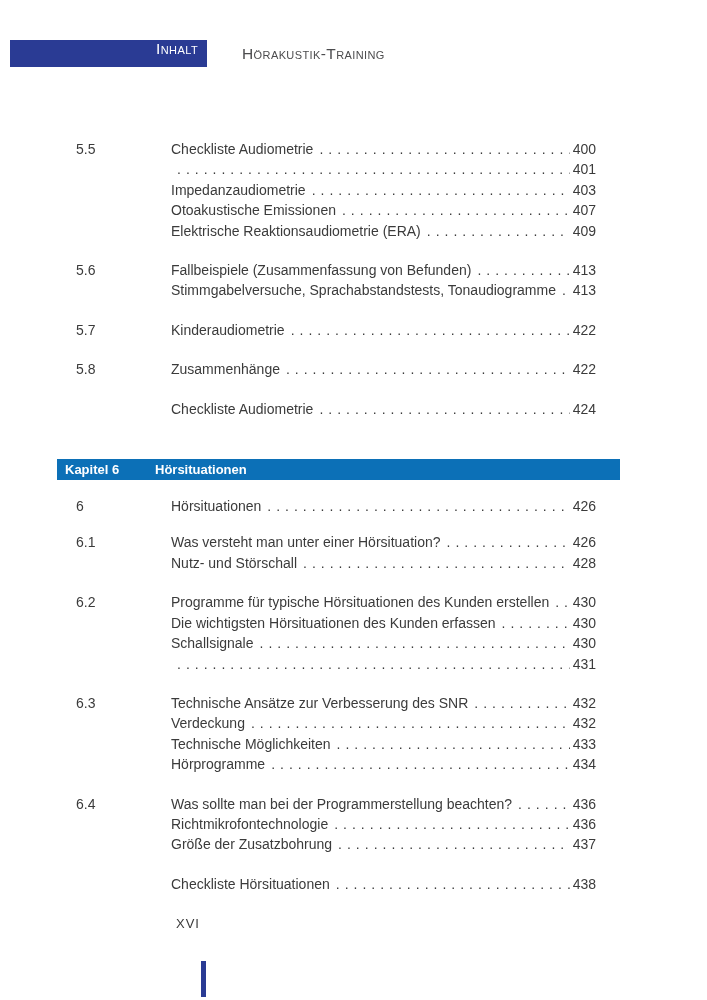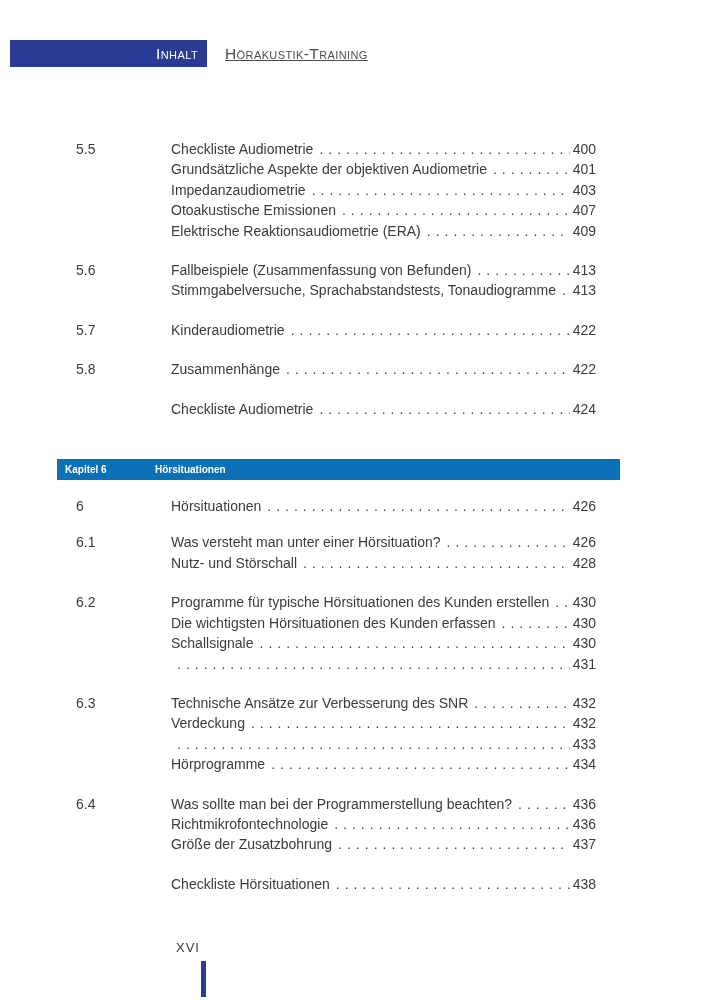--- a/index.html
+++ b/index.html
@@ -11,54 +11,54 @@
   }
   html,body{margin:0;padding:0;background:#ffffff;}
   .page{
     position:relative;width:707px;height:1000px;background:#ffffff;overflow:hidden;
     font-family:"Liberation Sans",sans-serif;color:var(--text);
   }
   
   .header-bar{
     position:absolute;left:10px;top:40px;width:197px;height:27px;
     background:var(--header-blue);
-    display:flex;align-items:center;justify-content:flex-end;
+    display:flex;justify-content:flex-end;
     padding-right:9px;box-sizing:border-box;
   }
   .sc{font-variant:small-caps;letter-spacing:.4px;font-size:15.5px;}
   .header-tab-label{color:#ffffff;}
   .book-title{
-    position:absolute;left:225px;top:40px;height:27px;
-    display:flex;align-items:center;color:var(--title-gray);text-decoration:underline;
+    position:absolute;left:242px;top:40px;height:27px;
+    display:flex;align-items:center;color:var(--title-gray);
   }
   
   .toc{
     position:absolute;left:60px;top:123px;width:552px;
     font-size:14px;line-height:20.4px;
   }
   .group{margin:16px;}
   .group.gap{margin-top:19px;}
   .row{display:flex;white-space:nowrap;}
   .num{flex:0 0 95px;}
   .title{flex:0 0 auto;}
   .dots{
     flex:1 1 0;min-width:0;overflow:hidden;white-space:nowrap;
     letter-spacing:5px;margin-left:6px;margin-right:2px;
   }
   .page-num{flex:0 0 auto;min-width:24px;text-align:right;}
   
   .chapter-banner{
     margin:40px 0 15px -3px;width:563px;height:21px;
     background:var(--banner-blue);color:#ffffff;
-    font-weight:bold;font-size:10px;line-height:21px;
+    font-weight:bold;font-size:13px;line-height:21px;
     display:flex;align-items:center;padding-left:8px;box-sizing:border-box;
   }
   .chapter-banner .kapitel{flex:0 0 90px;}
   
-  .folio{position:absolute;left:176px;top:940px;font-size:13px;letter-spacing:1px;color:var(--text);}
+  .folio{position:absolute;left:176px;top:916px;font-size:13px;letter-spacing:1px;color:var(--text);}
   .folio-bar{position:absolute;left:201px;top:961px;width:5px;height:36px;background:var(--header-blue);}
 </style>
 </head>
 <body>
 
 <div class="page">
 
   <header>
     <div class="header-bar">
       <span class="sc header-tab-label">Inhalt</span>
@@ -70,21 +70,20 @@
     <section id="toc-part1">
         <div class="group">
           <div class="row">
             <span class="num">5.5</span>
             <span class="title">Checkliste Audiometrie</span>
             <span class="dots">............................................................................................................................................</span>
             <span class="page-num">400</span>
           </div>
           <div class="row">
             <span class="num"></span>
-            <span class="title">Grundsätzliche Aspekte der objektiven Audiometrie</span>
             <span class="dots">............................................................................................................................................</span>
             <span class="page-num">401</span>
           </div>
           <div class="row">
             <span class="num"></span>
             <span class="title">Impedanzaudiometrie</span>
             <span class="dots">............................................................................................................................................</span>
             <span class="page-num">403</span>
           </div>
           <div class="row">
@@ -201,20 +200,21 @@
             <span class="page-num">432</span>
           </div>
           <div class="row">
             <span class="num"></span>
             <span class="title">Verdeckung</span>
             <span class="dots">............................................................................................................................................</span>
             <span class="page-num">432</span>
           </div>
           <div class="row">
             <span class="num"></span>
+            <span class="title">Technische Möglichkeiten</span>
             <span class="dots">............................................................................................................................................</span>
             <span class="page-num">433</span>
           </div>
           <div class="row">
             <span class="num"></span>
             <span class="title">Hörprogramme</span>
             <span class="dots">............................................................................................................................................</span>
             <span class="page-num">434</span>
           </div>
         </div>

